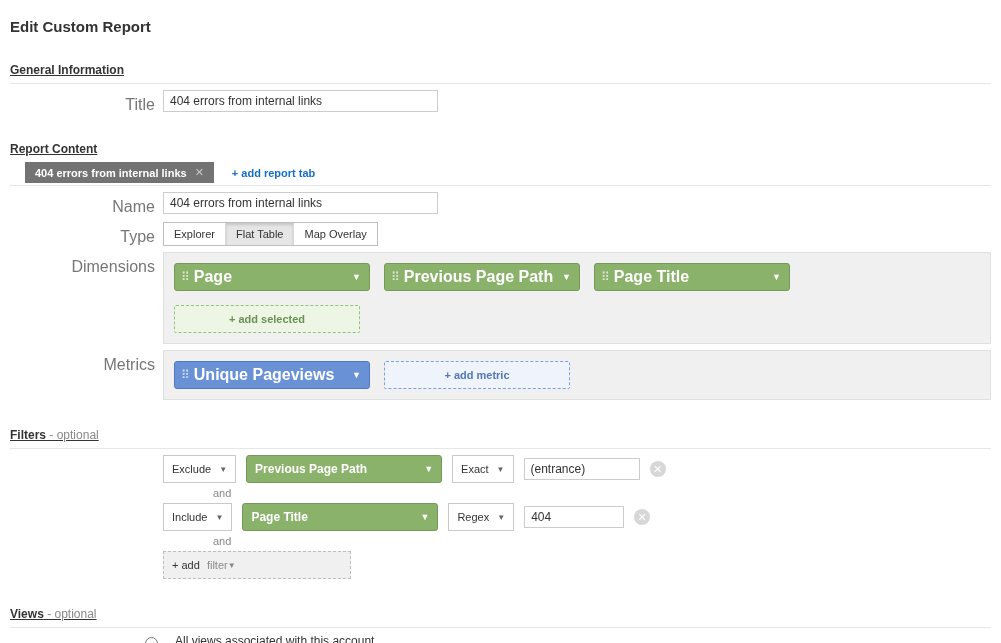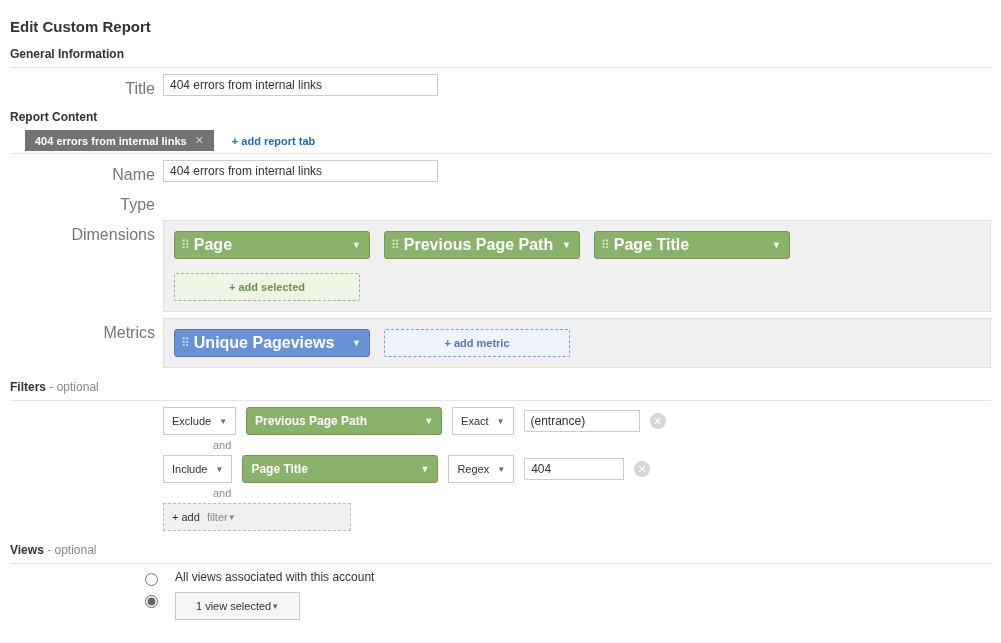--- a/index.html
+++ b/index.html
@@ -4,21 +4,21 @@
   <style>
     body {
       margin: 0;
       padding: 10px;
       font-family: Arial, Helvetica, sans-serif;
       font-size: 12px;
       color: #333;
       background: #fff;
     }
     h1 { font-size: 15px; font-weight: bold; margin: 8px 0 12px 0; }
-    h2 { font-size: 12px; font-weight: bold; margin: 12px 0 6px 0; }
+    h2 { font-size: 12px; font-weight: bold; margin: 28px 0 6px 0; text-decoration: underline; }
     h2 .optional { font-weight: normal; color: #888; }
     hr { border: none; border-top: 1px solid #e6e6e6; margin: 2px 0 6px 0; }
     .row { display: flex; align-items: flex-start; margin: 6px 0; }
     .label-col { width: 145px; text-align: right; color: #777; padding-right: 8px; padding-top: 6px; font-size: 16px; }
     .content-col { flex: 1; min-width: 0; }
     input.textfield {
       height: 22px; padding: 0 6px; border: 1px solid #ccc; font-size: 12px;
       box-sizing: border-box; background: #fff; color: #333;
     }
     .tab-bar { display: flex; align-items: center; gap: 18px; margin-left: 15px; }
@@ -117,20 +117,27 @@
 
 <div class="row">
   <div class="label-col">Name</div>
   <div class="content-col">
     <input class="textfield" style="width: 275px;" value="404 errors from internal links">
   </div>
 </div>
 
 <div class="row">
   <div class="label-col">Type</div>
+  <div class="content-col">
+    <div class="seg-group">
+      <div class="seg-btn">Explorer</div>
+      <div class="seg-btn active">Flat Table</div>
+      <div class="seg-btn">Map Overlay</div>
+    </div>
+  </div>
 </div>
 
 <div class="row">
   <div class="label-col">Dimensions</div>
   <div class="content-col">
     <div class="panel">
       <span class="pill dim">
         <span class="grip">⠿</span>
         <span class="lbl">Page</span>
         <span class="caret">▼</span>

